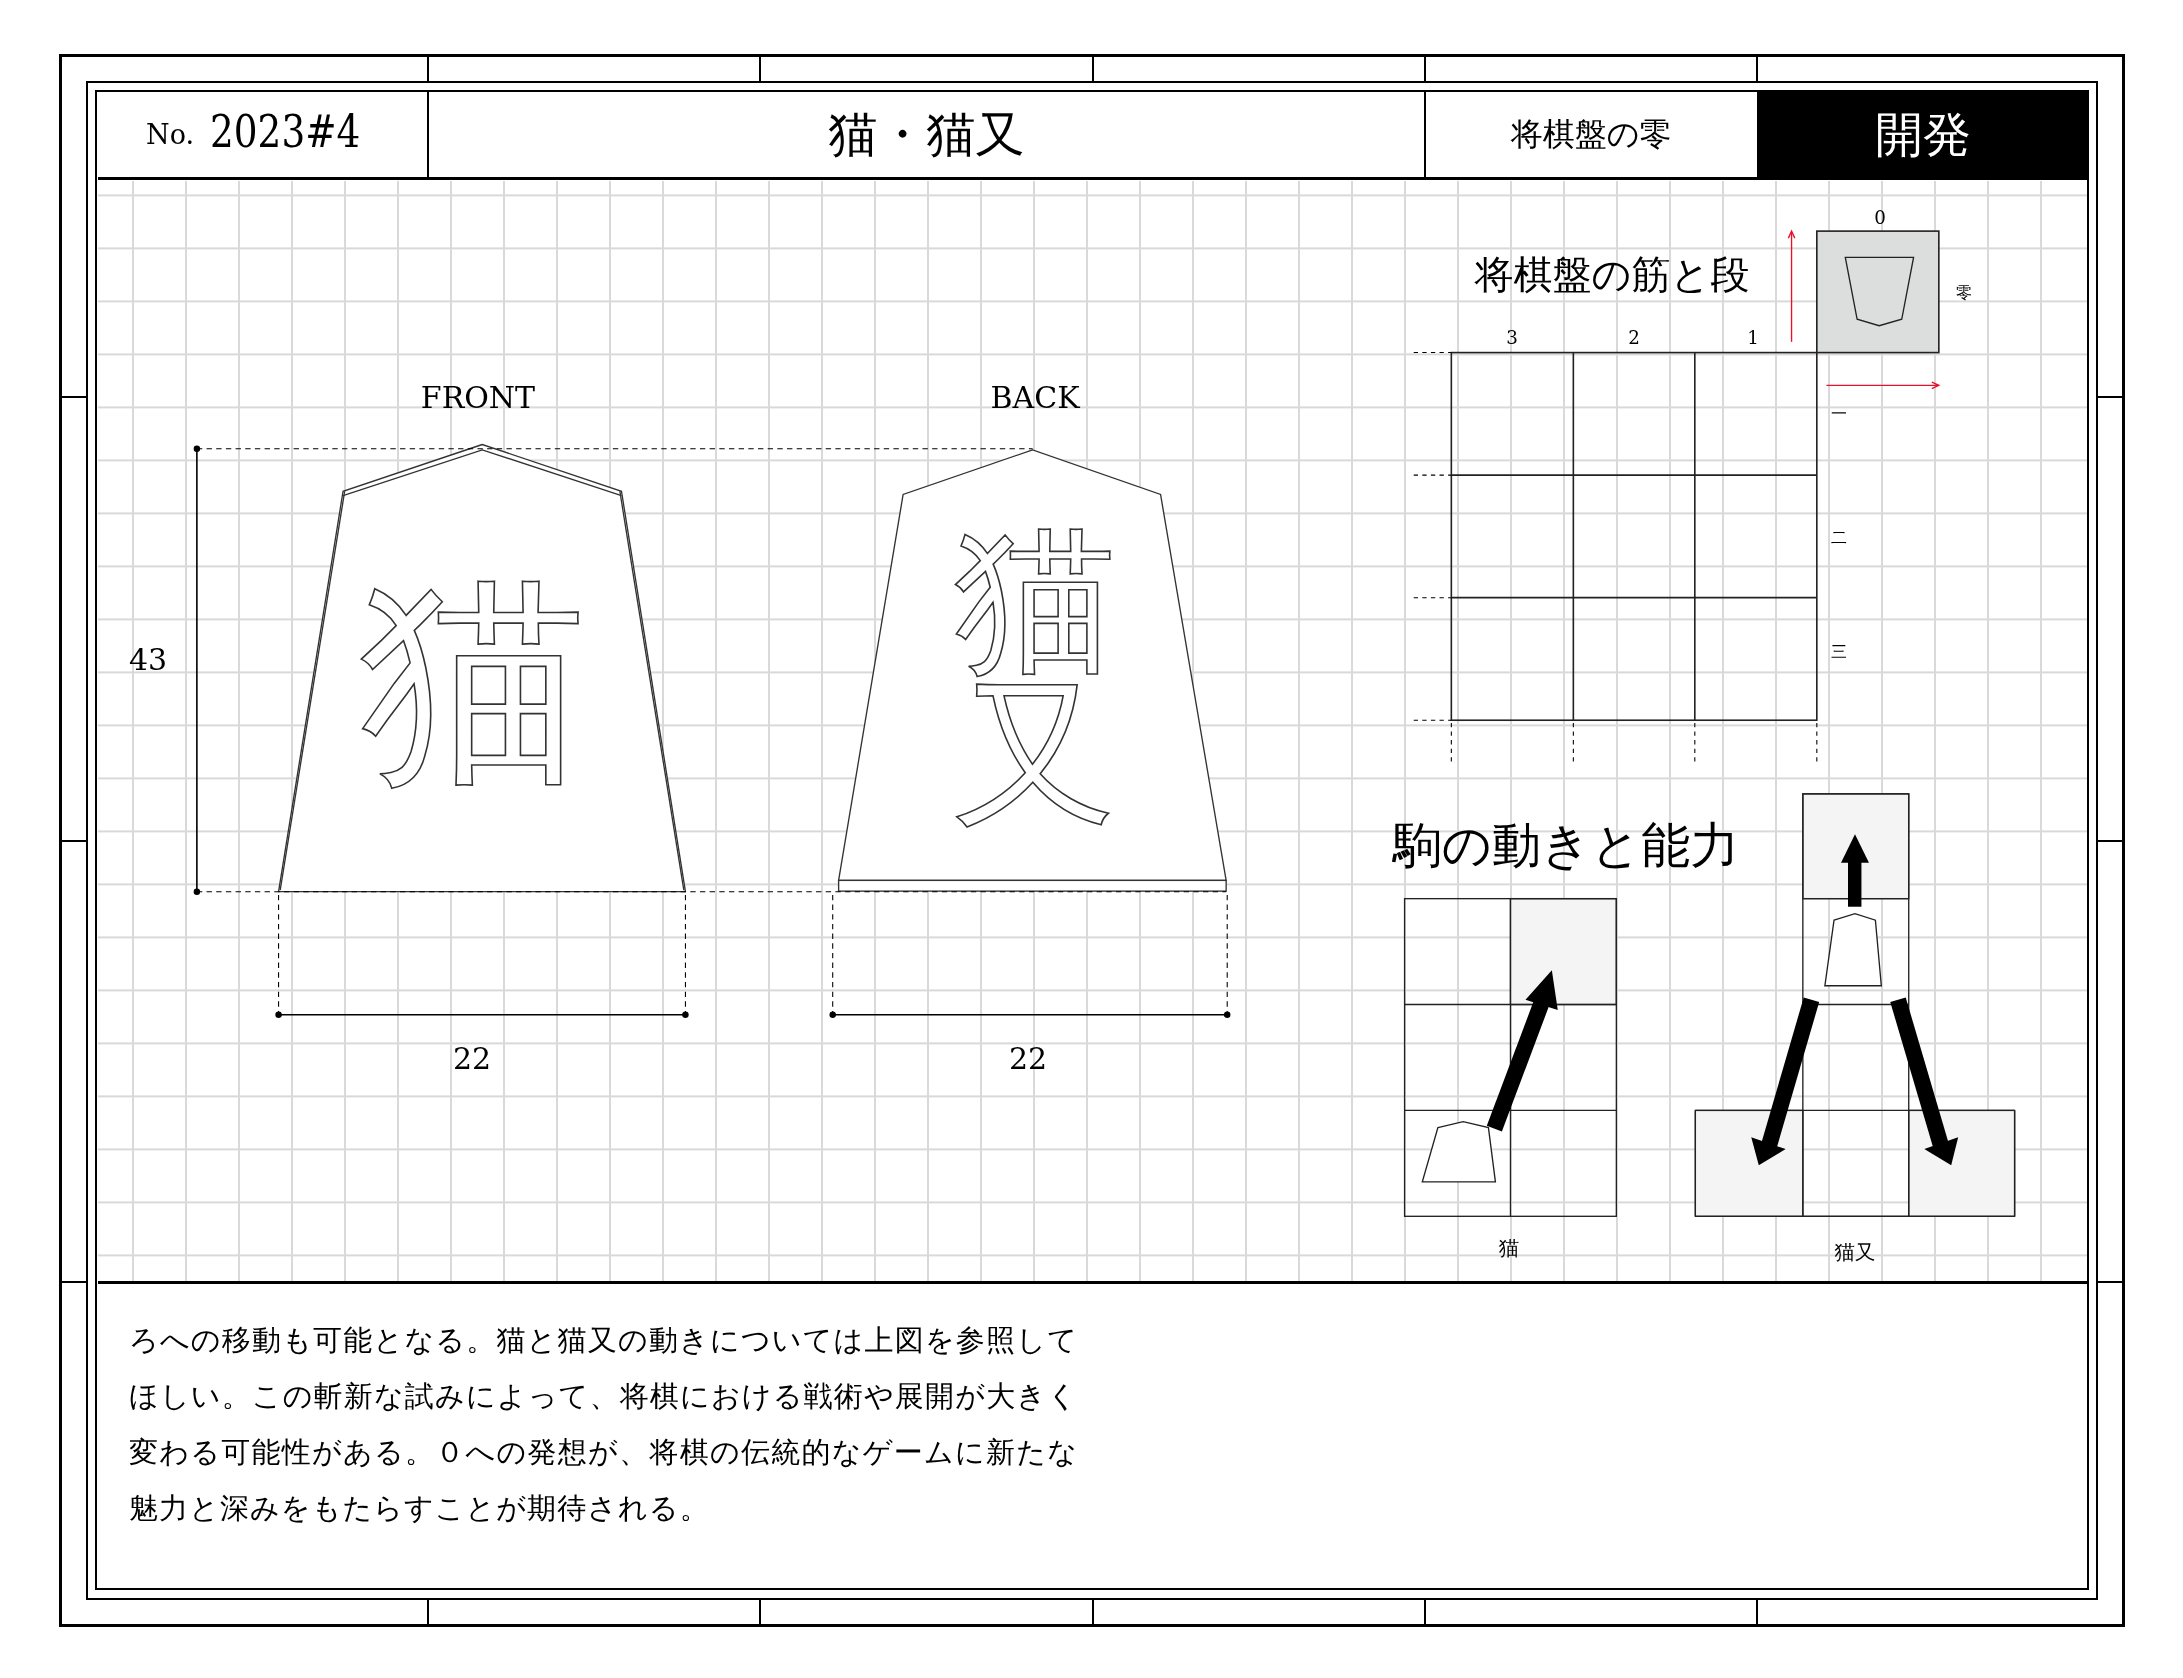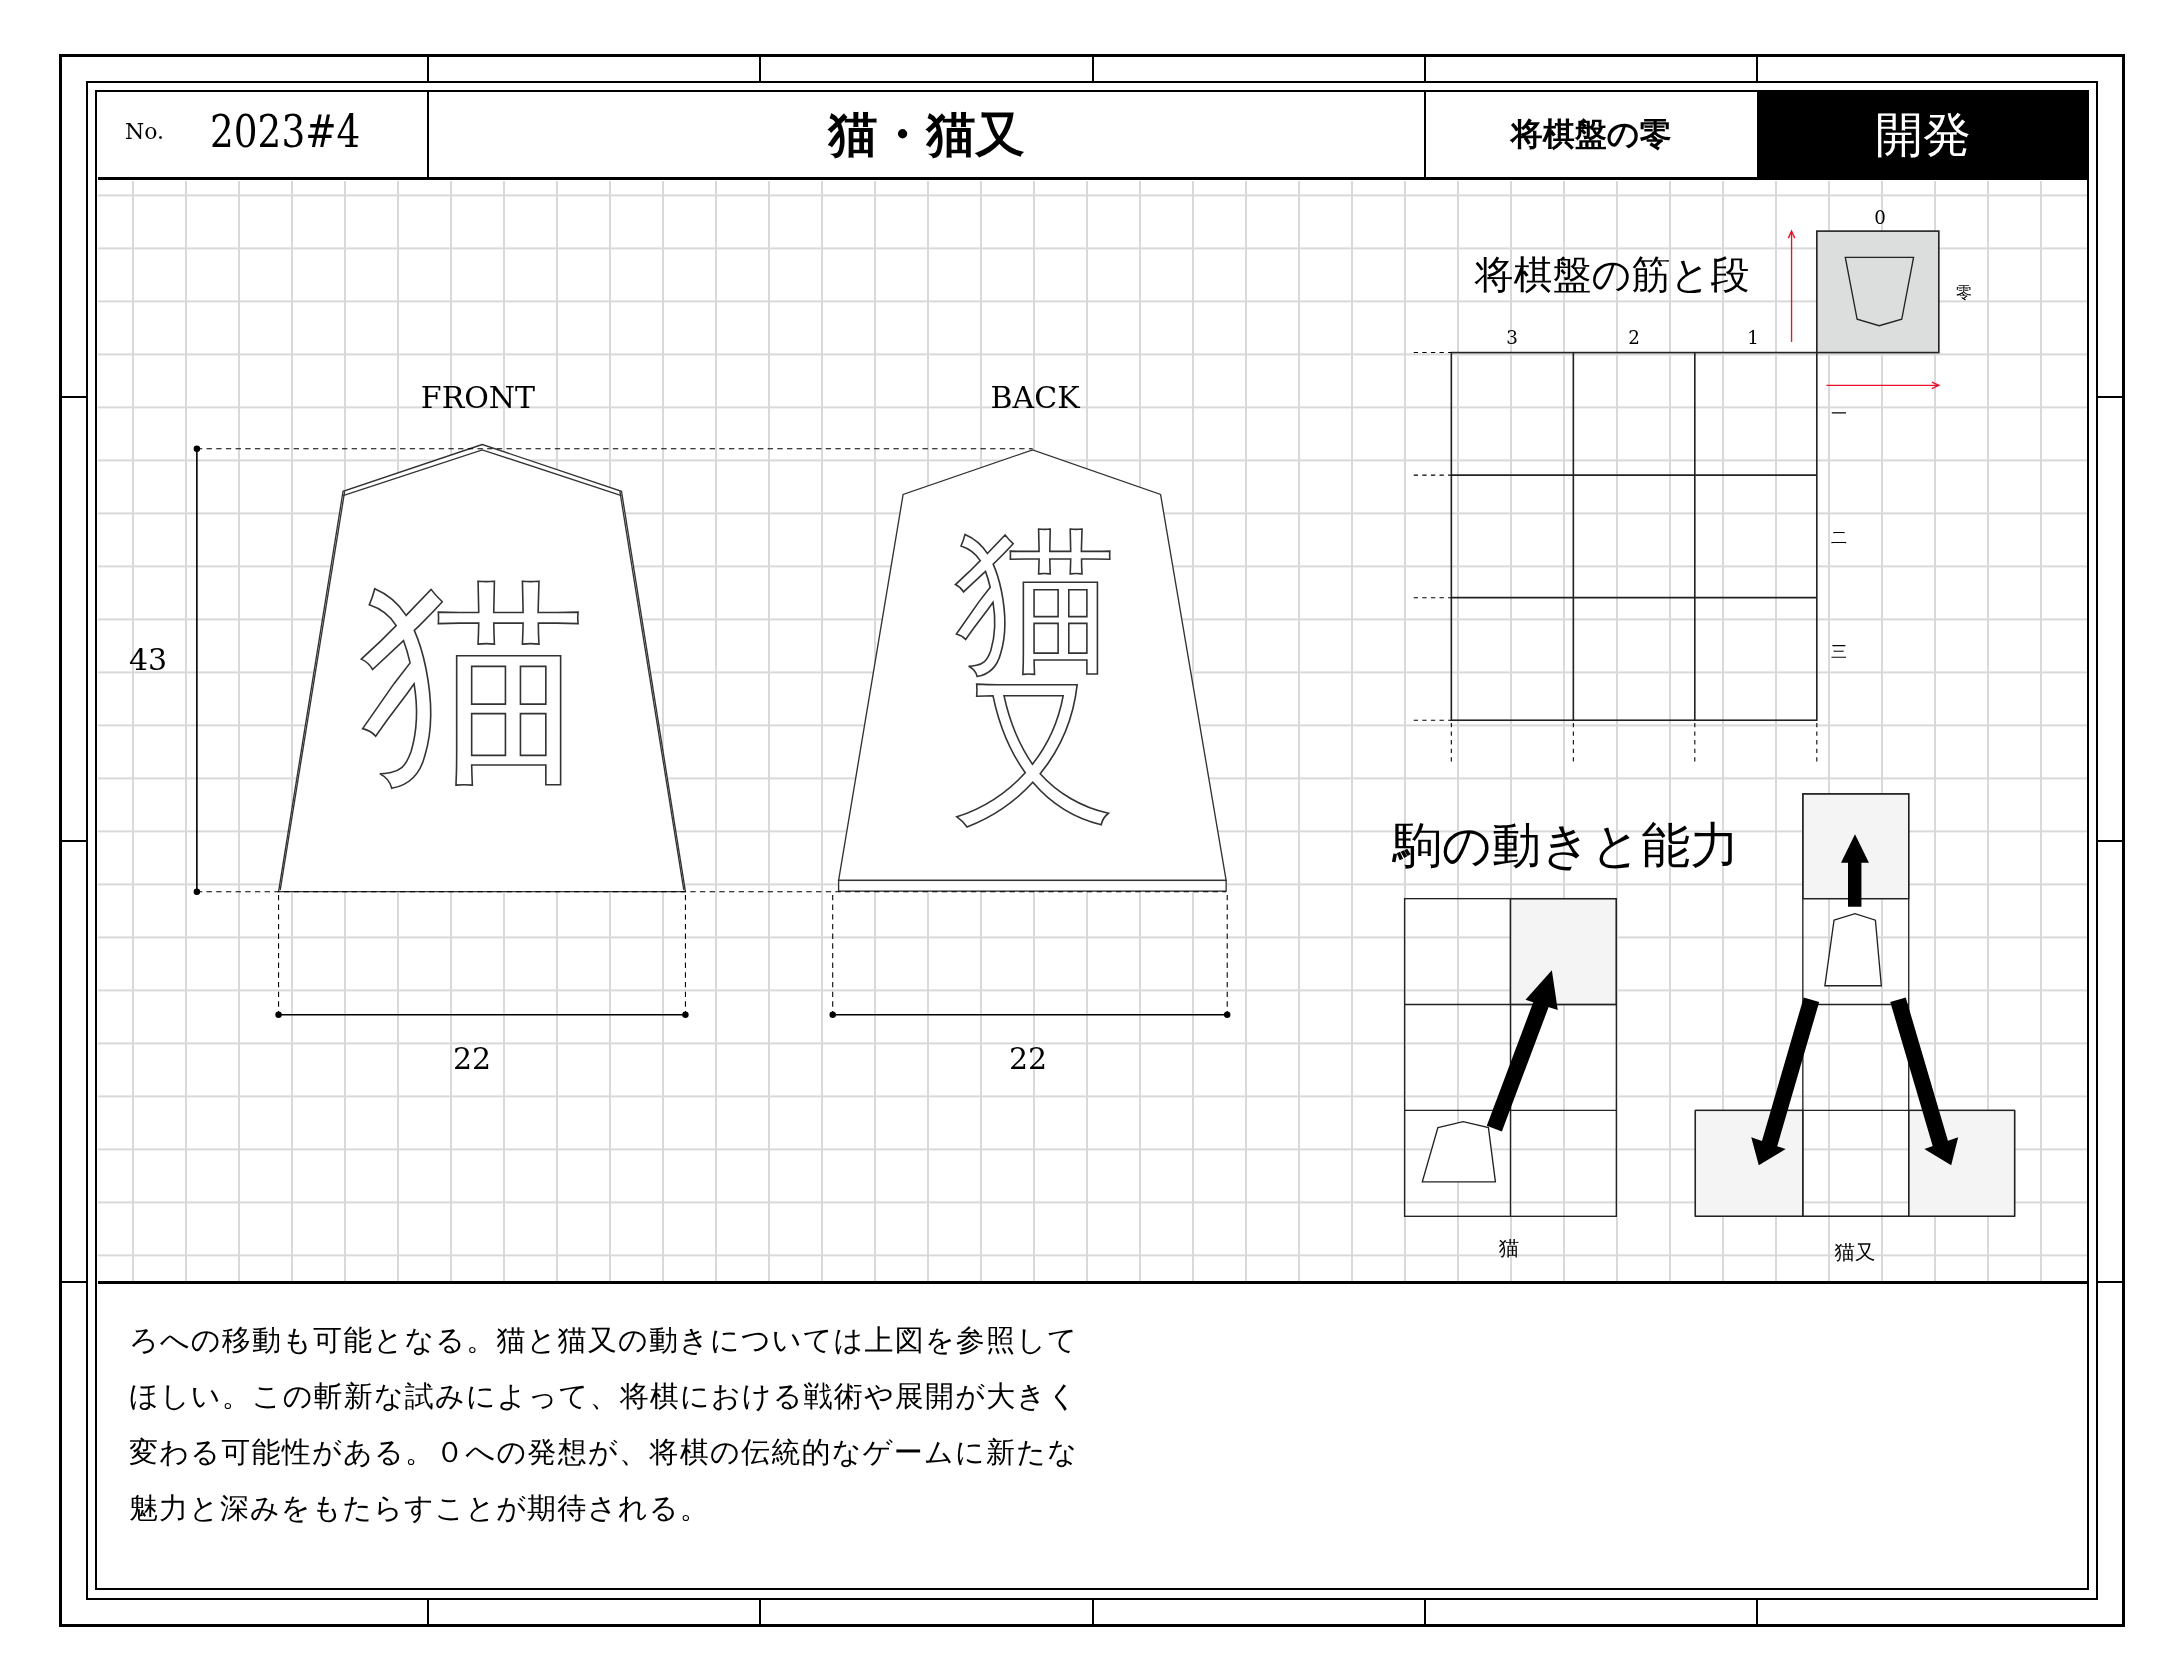--- a/index.html
+++ b/index.html
@@ -17,21 +17,21 @@
     background-color:#fff;
     background-image:
       linear-gradient(to right, #d9d9d9 0, #d9d9d9 2.2px, transparent 2.2px),
       linear-gradient(to bottom, #d9d9d9 0, #d9d9d9 2.2px, transparent 2.2px);
     background-size:53px 53px;
     background-position:34px 13.4px;
   }
   #header-bottom { position:absolute; left:98px; top:177px; width:1989px; height:3.2px; background:#000; }
   #text-divider { position:absolute; left:98px; top:1281px; width:1989px; height:3.2px; background:#000; }
   .hdr-div { position:absolute; top:92px; width:1.6px; height:87px; background:#000; }
-  .hdr-text { position:absolute; display:flex; align-items:center; justify-content:center; top:92px; height:85px; white-space:nowrap;font-weight:bold; }
+  .hdr-text { position:absolute; display:flex; align-items:center; justify-content:center; top:92px; height:85px; white-space:nowrap; }
   #dev-cell { position:absolute; left:1757px; top:90px; width:332px; height:89px; background:#000; color:#fff; display:flex; align-items:center; justify-content:center; font-size:48px; }
   .label { position:absolute; white-space:nowrap; transform:translate(-50%,-50%); line-height:1; }
   #body-text { position:absolute; left:129px; top:1312px; width:1935px; height:258px; display:flex; gap:38px; }
   .col { width:949px; font-size:29px; line-height:56px; text-align:justify; letter-spacing:1.1px; }
   svg { position:absolute; left:0; top:0; }
 </style>
 </head>
 <body>
 
 <div id="outer" class="frame"></div>
@@ -58,21 +58,21 @@
 <div id="middle" class="frame"></div>
 <div id="inner" class="frame"></div>
 
 <div id="grid-area"></div>
 <div id="header-bottom"></div>
 <div id="text-divider"></div>
 
 <div class="hdr-div" style="left:427px"></div>
 <div class="hdr-div" style="left:1424px"></div>
 
-<div class="abs" style="left:125px;top:121px;font-size:22px;line-height:1">No.</div>
+<div class="abs" style="left:146px;top:121px;font-size:27px;line-height:1">No.</div>
 <div class="abs" style="left:210px;top:110px;font-size:44px;line-height:1;transform:scaleX(0.85);transform-origin:left">2023#4</div>
 
 <div class="hdr-text" style="left:429px;width:995px;font-size:49px">猫・猫又</div>
 <div class="hdr-text" style="left:1425px;width:332px;font-size:32px">将棋盤の零</div>
 <div id="dev-cell">
     <span>開発</span>
   </div>
 
 <svg width="2183" height="1678" viewBox="0 0 4061 3122">
 

